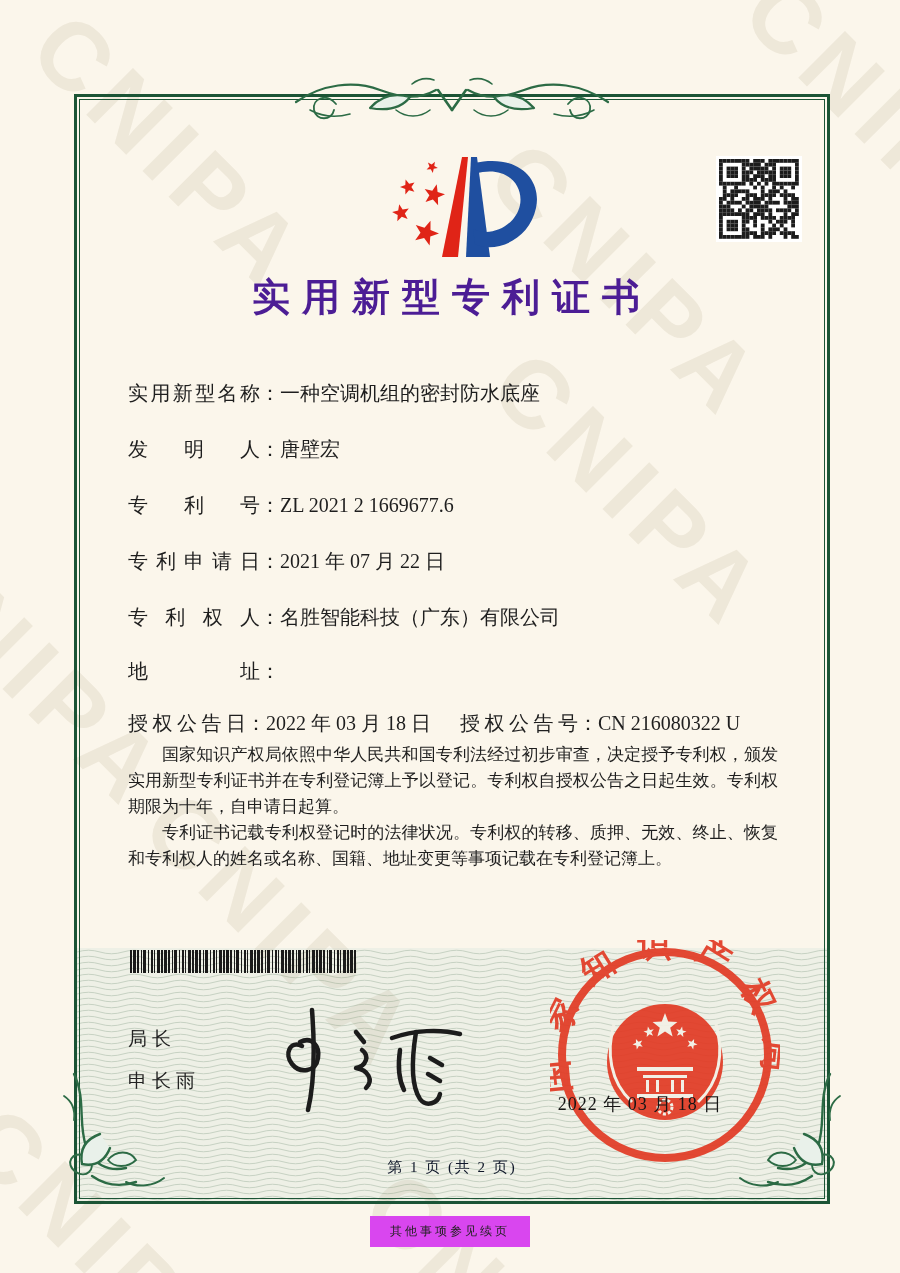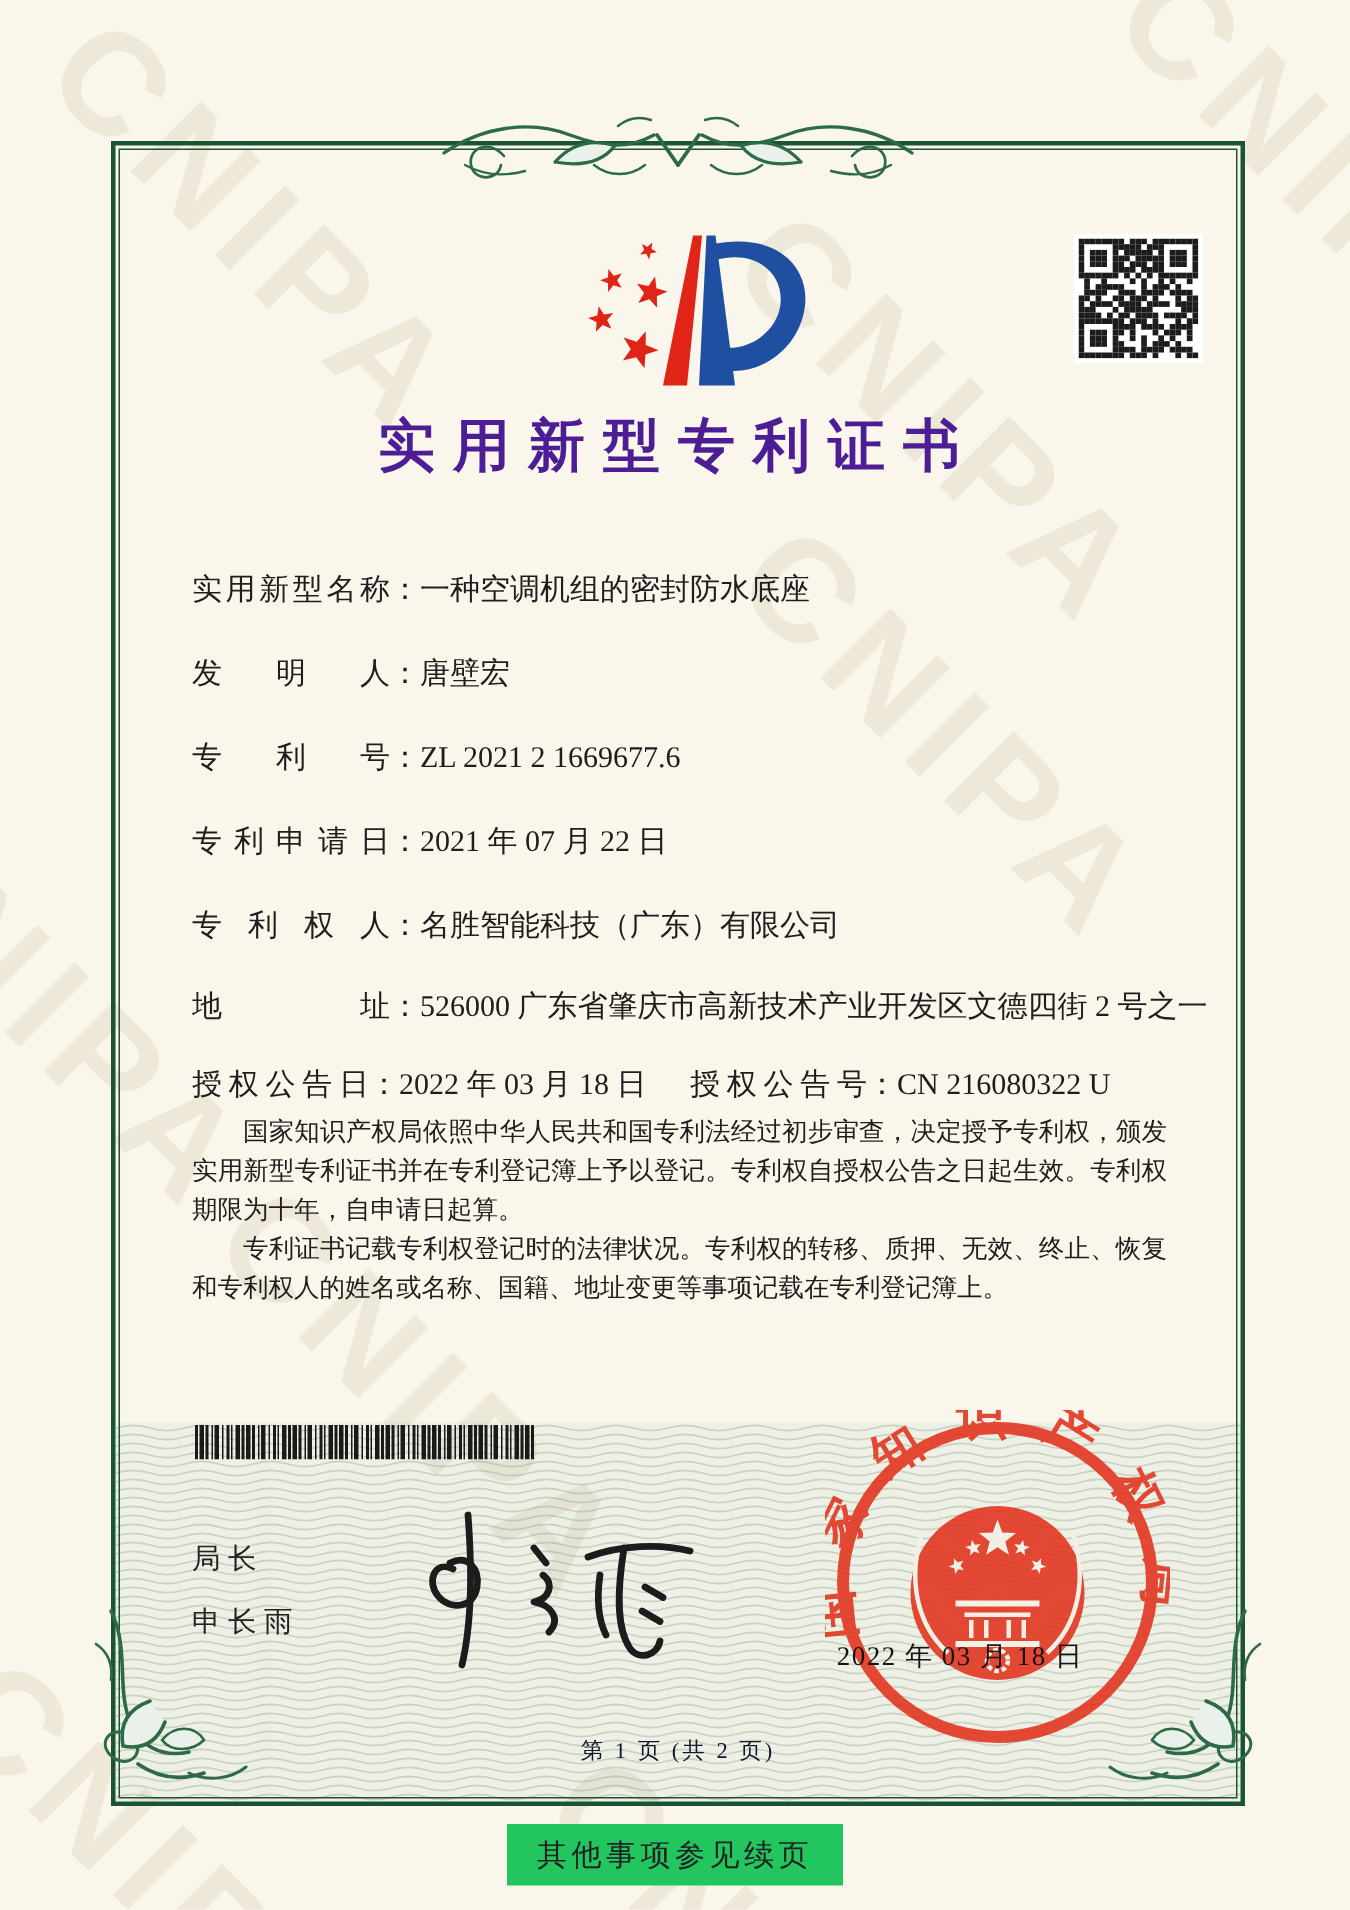--- a/index.html
+++ b/index.html
@@ -53,21 +53,21 @@
   .sealdate{
     position:absolute;left:545px;top:1092px;width:190px;text-align:center;
     font-size:18px;letter-spacing:1px;color:#151515;z-index:6;
   }
   .pageind{
     position:absolute;left:74px;top:1158px;width:756px;text-align:center;
     font-size:15px;letter-spacing:2px;color:#0f172a;
   }
   .note{
     position:absolute;left:450px;top:1216px;transform:translateX(-50%);
-    background:#22c55e;padding:7px 20px;font-size:20px;letter-spacing:3px;color:#222;
+    background:#d946ef;padding:7px 20px;font-size:12px;letter-spacing:3px;color:#222;
   }
   .waves{position:absolute;left:77px;top:948px;width:750px;height:254px;background:#eef0e6;z-index:0;}
   .qrbox{position:absolute;left:716px;top:156px;width:86px;height:86px;background:#fff;padding:3px;box-sizing:border-box;}
   .seal{position:absolute;left:550px;top:940px;width:230px;height:230px;z-index:5;opacity:0.92;}
   .sig{position:absolute;left:250px;top:1002px;width:230px;height:115px;z-index:4;}
   .barcode{position:absolute;left:128px;top:950px;width:232px;height:23px;z-index:4;}
   .logo{position:absolute;left:368px;top:153px;width:175px;height:108px;}
   .ornament{position:absolute;z-index:4;}
 </style>
 </head>
@@ -496,21 +496,20 @@
       <span class="val">2021 年 07 月 22 日</span>
   </div>
   <div class="row" style="top:602px">
     <span class="lab">专利权人</span>
       <span class="colon">：</span>
       <span class="val">名胜智能科技（广东）有限公司</span>
   </div>
   <div class="row" style="top:656px">
     <span class="lab">地址</span>
       <span class="colon">：</span>
-      <span class="val">526000 广东省肇庆市高新技术产业开发区文德四街 2 号之一</span>
   </div>
 
   <div class="grant-group" style="left:128px;top:708px">
     <span class="lab5">授权公告日</span>
       <span class="colon">：</span>
       <span>2022 年 03 月 18 日</span>
   </div>
   <div class="grant-group" style="left:460px;top:708px">
     <span class="lab5">授权公告号</span>
       <span class="colon">：</span>

